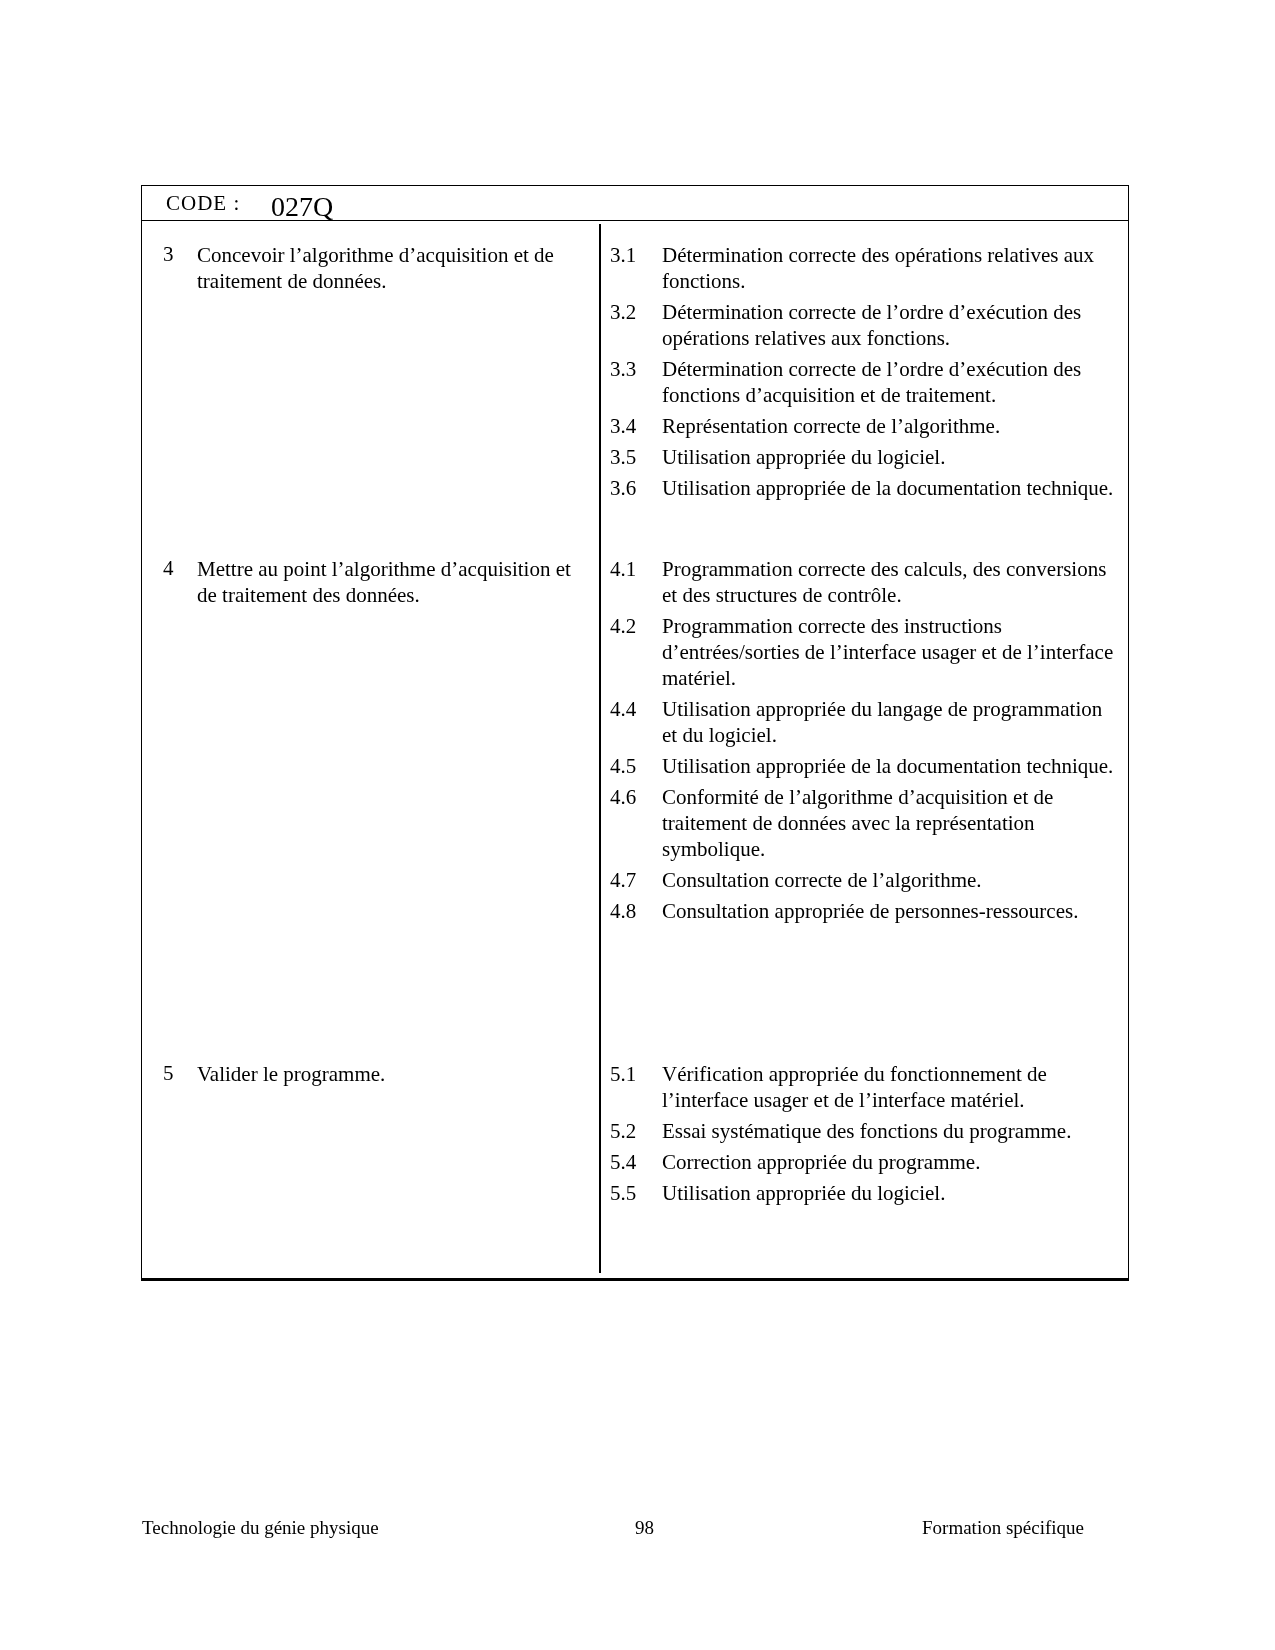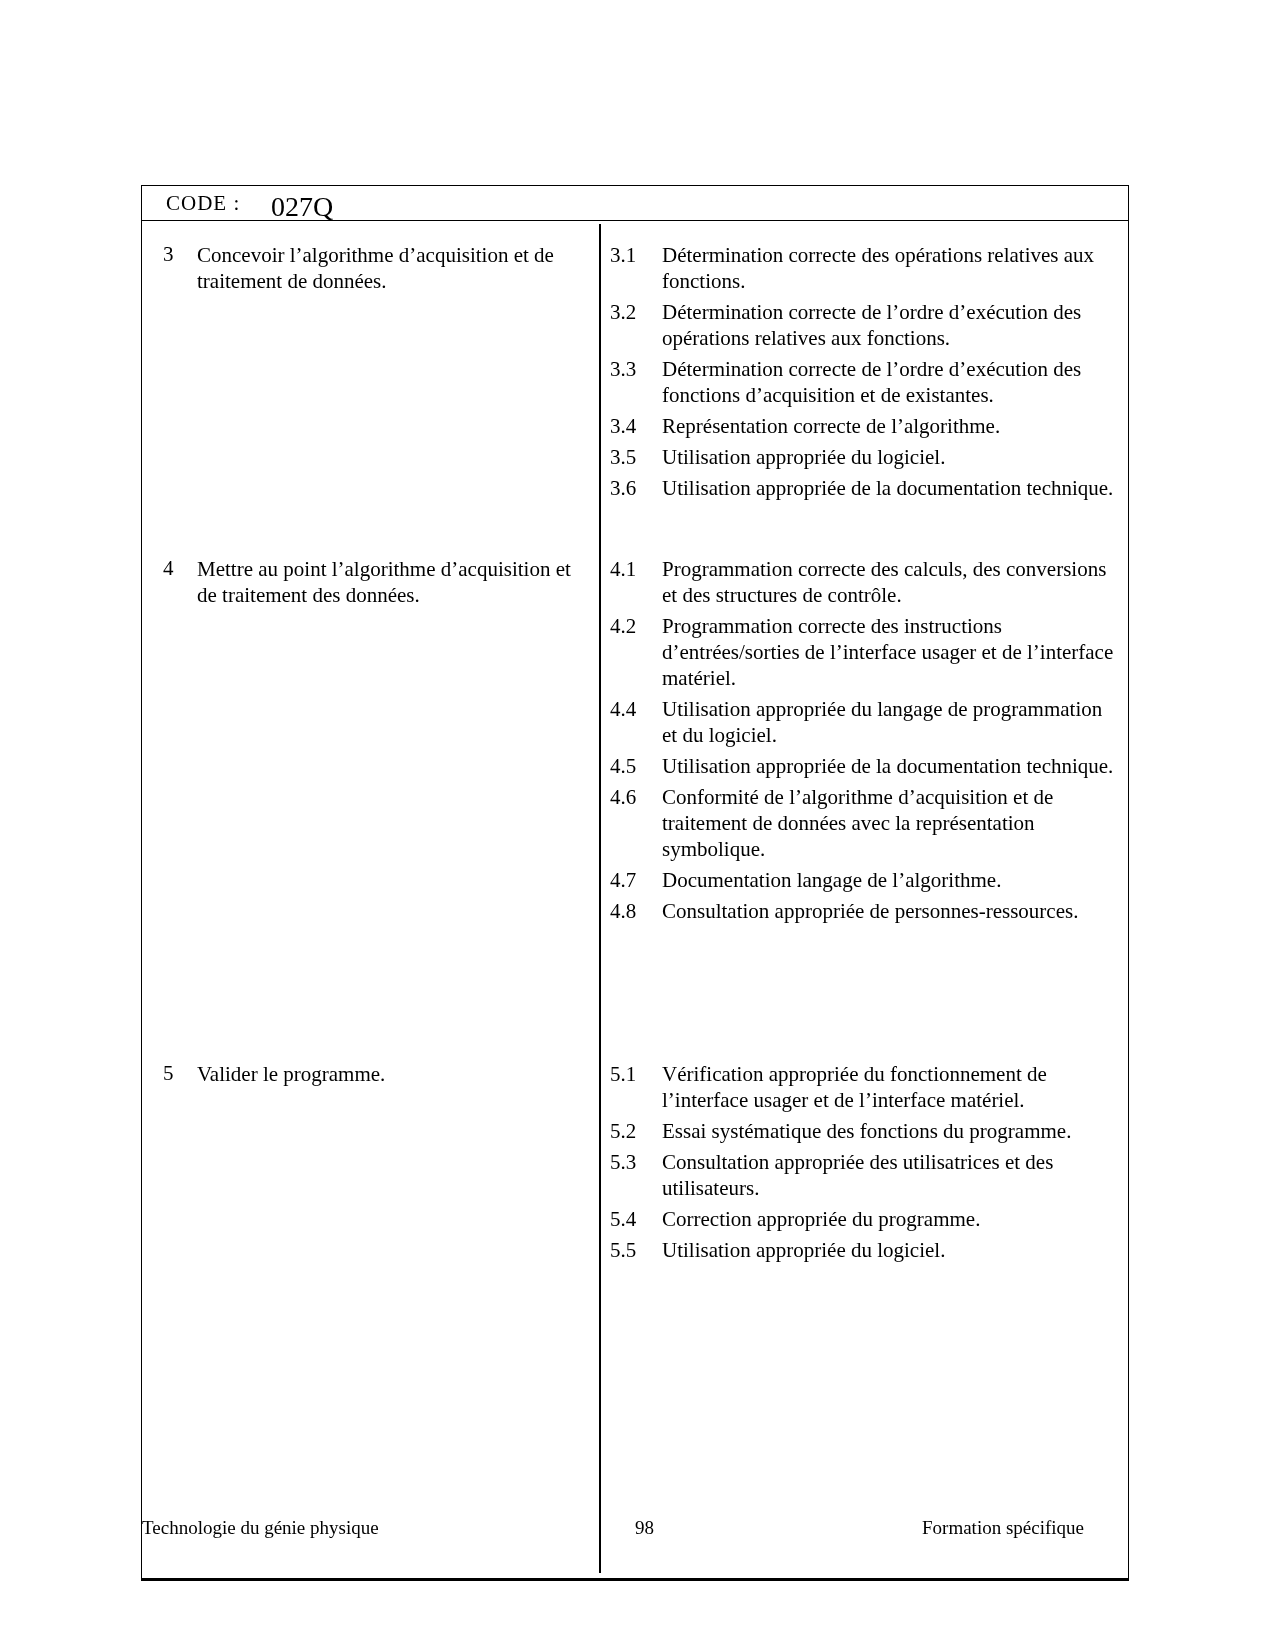--- a/index.html
+++ b/index.html
@@ -1,18 +1,18 @@
 <!DOCTYPE html>
 <html><head>
 <meta charset="utf-8">
 <style>
   html, body { margin: 0; padding: 0; background: #ffffff; }
   body { width: 1275px; height: 1650px; position: relative; overflow: hidden;
          font-family: "Liberation Serif", "DejaVu Serif", serif; color: #000; }
-  .page-table { position: absolute; left: 141px; top: 185px; width: 988px; height: 1396px;
+  .page-table { position: absolute; left: 141px; top: 185px; width: 988px; height: 1096px;
                 border: 1.5px solid #000; border-bottom: 3px solid #000; box-sizing: border-box; }
   .code-row { position: absolute; left: 0; top: 0; right: 0; height: 34px;
               border-bottom: 1.5px solid #000; }
   .code-label { position: absolute; left: 24px; top: 5px; font-size: 21px; letter-spacing: 1px; }
   .code-value { position: absolute; left: 129px; top: 5px; font-size: 28px; }
   .divider { position: absolute; left: 457px; top: 38px; width: 2px; bottom: 5px; background: #000; }
   .section { position: absolute; left: 0; right: 0; }
   .competency { position: absolute; left: 0; width: 450px; }
   .comp-num { position: absolute; left: 21px; top: 0; font-size: 21px; }
   .comp-text { position: absolute; left: 55px; top: 0; width: 390px; font-size: 21px; line-height: 26px; }
@@ -44,21 +44,21 @@
       <div class="criterion">
           <span class="crit-num">3.1</span>
           <div class="crit-text">Détermination correcte des opérations relatives aux fonctions.</div>
         </div>
       <div class="criterion">
           <span class="crit-num">3.2</span>
           <div class="crit-text">Détermination correcte de l’ordre d’exécution des opérations relatives aux fonctions.</div>
         </div>
       <div class="criterion">
           <span class="crit-num">3.3</span>
-          <div class="crit-text">Détermination correcte de l’ordre d’exécution des fonctions d’acquisition et de existantes.</div>
+          <div class="crit-text">Détermination correcte de l’ordre d’exécution des fonctions d’acquisition et de traitement.</div>
         </div>
       <div class="criterion">
           <span class="crit-num">3.4</span>
           <div class="crit-text">Représentation correcte de l’algorithme.</div>
         </div>
       <div class="criterion">
           <span class="crit-num">3.5</span>
           <div class="crit-text">Utilisation appropriée du logiciel.</div>
         </div>
       <div class="criterion">
@@ -89,21 +89,21 @@
       <div class="criterion">
           <span class="crit-num">4.5</span>
           <div class="crit-text">Utilisation appropriée de la documentation technique.</div>
         </div>
       <div class="criterion">
           <span class="crit-num">4.6</span>
           <div class="crit-text">Conformité de l’algorithme d’acquisition et de traitement de données avec la représentation symbolique.</div>
         </div>
       <div class="criterion">
           <span class="crit-num">4.7</span>
-          <div class="crit-text">Documentation langage de l’algorithme.</div>
+          <div class="crit-text">Consultation correcte de l’algorithme.</div>
         </div>
       <div class="criterion">
           <span class="crit-num">4.8</span>
           <div class="crit-text">Consultation appropriée de personnes-ressources.</div>
         </div>
     </div>
   </div>
 
   <div class="section" style="top:875px;">
     <div class="competency">
@@ -113,24 +113,20 @@
     <div class="criteria">
       <div class="criterion">
           <span class="crit-num">5.1</span>
           <div class="crit-text">Vérification appropriée du fonctionnement de l’interface usager et de l’interface matériel.</div>
         </div>
       <div class="criterion">
           <span class="crit-num">5.2</span>
           <div class="crit-text">Essai systématique des fonctions du programme.</div>
         </div>
       <div class="criterion">
-          <span class="crit-num">5.3</span>
-          <div class="crit-text">Consultation appropriée des utilisatrices et des utilisateurs.</div>
-        </div>
-      <div class="criterion">
           <span class="crit-num">5.4</span>
           <div class="crit-text">Correction appropriée du programme.</div>
         </div>
       <div class="criterion">
           <span class="crit-num">5.5</span>
           <div class="crit-text">Utilisation appropriée du logiciel.</div>
         </div>
     </div>
   </div>
 </div>

